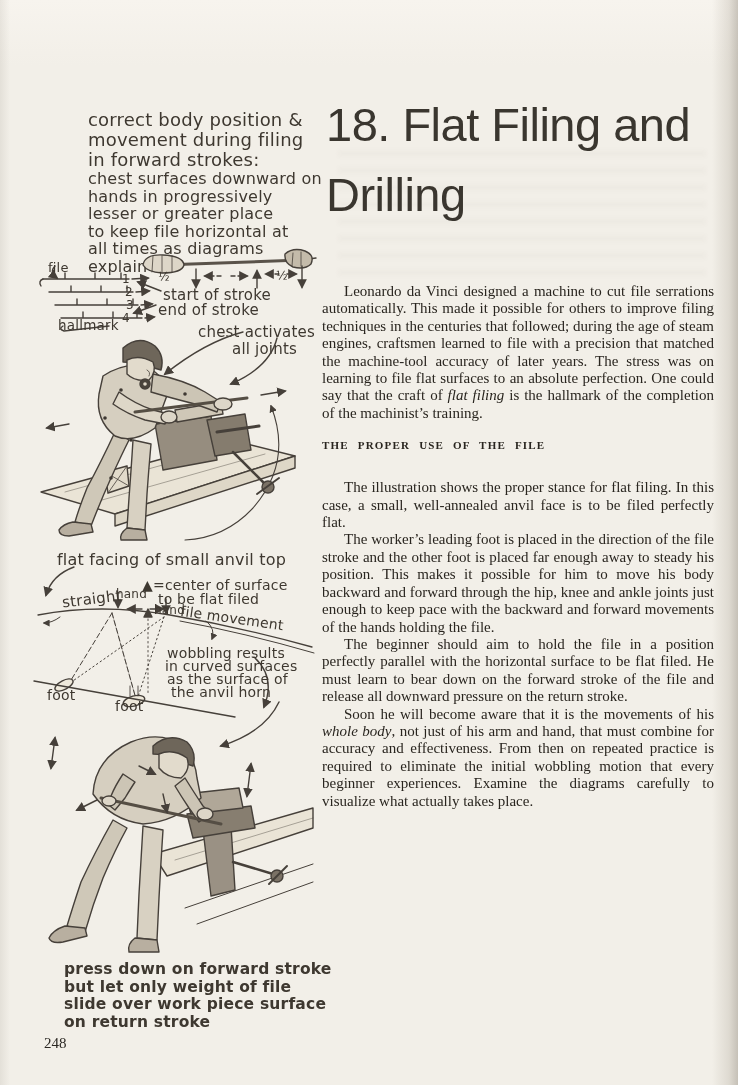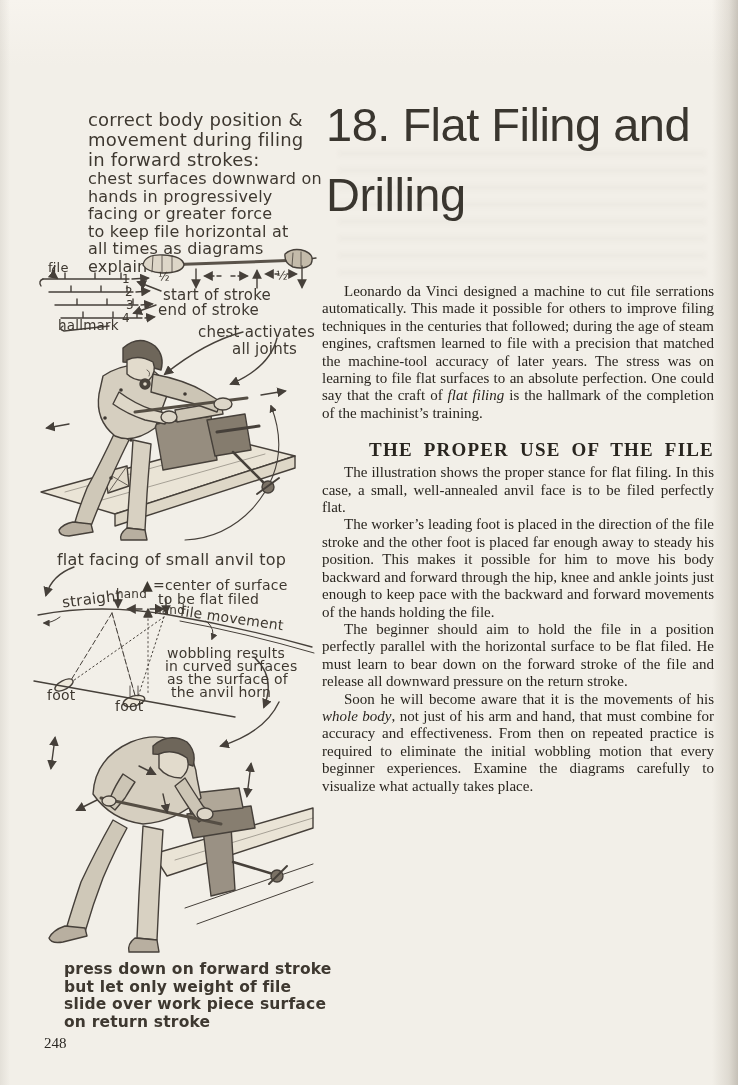--- a/index.html
+++ b/index.html
@@ -28,41 +28,41 @@
   .caption{position:absolute;left:64px;top:961px;font-weight:bold;}
   .caption div{font-size:15.5px;line-height:17.5px;white-space:nowrap;}
   .pagenum{position:absolute;left:44px;top:1035px;font-size:15px;color:#2b2823;}
   
   .title{position:absolute;left:312px;top:76px;margin:14px;
     font-family:Liberation Sans, sans-serif;font-weight:400;
     font-size:47px;line-height:70px;color:#3a362f;letter-spacing:-.5px;}
   .article{position:absolute;left:322px;top:283px;width:392px;}
   .article p{margin:0;font-size:15px;line-height:17.4px;text-align:justify;
     text-indent:22px;color:#29251f;}
-  .article .subhead{font-size:19px;font-weight:bold;text-align:right;
-    letter-spacing:1.2px;word-spacing:5px;margin:17px 0 3px 0;color:#29251f;}
+  .article .subhead{font-size:11px;font-weight:bold;text-align:left;
+    letter-spacing:1.2px;word-spacing:5px;margin:17px 0 28px 0;color:#29251f;}
   .article em{font-style:italic;}
   svg{position:absolute;overflow:visible;}
   .dg{stroke:#46403a;fill:none;stroke-width:1.4;stroke-linecap:round;stroke-linejoin:round;}
 </style>
 </head>
 <body>
 
 <div class="page">
 
   <div class="ghost"></div>
   <div class="edge-left"></div>
 
   <div class="hand-note hw">
     <div>correct body position &amp;</div>
     <div>movement during filing</div>
     <div>in forward strokes:</div>
     <div>chest surfaces downward on</div>
     <div>hands in progressively</div>
-    <div>facing or greater force</div>
+    <div>lesser or greater place</div>
     <div>to keep file horizontal at</div>
     <div>all times as diagrams</div>
     <div>explain</div>
   </div>
 
   <svg class="dg" style="left:35px;top:248px" width="285" height="88" viewBox="0 0 285 88">
     <defs>
       <marker id="ahA" viewBox="0 0 10 10" refX="8" refY="5" markerWidth="7" markerHeight="7" orient="auto-start-reverse">
         <path d="M0,0L10,5L0,10z" fill="#46403a" stroke="none"></path>
       </marker>

